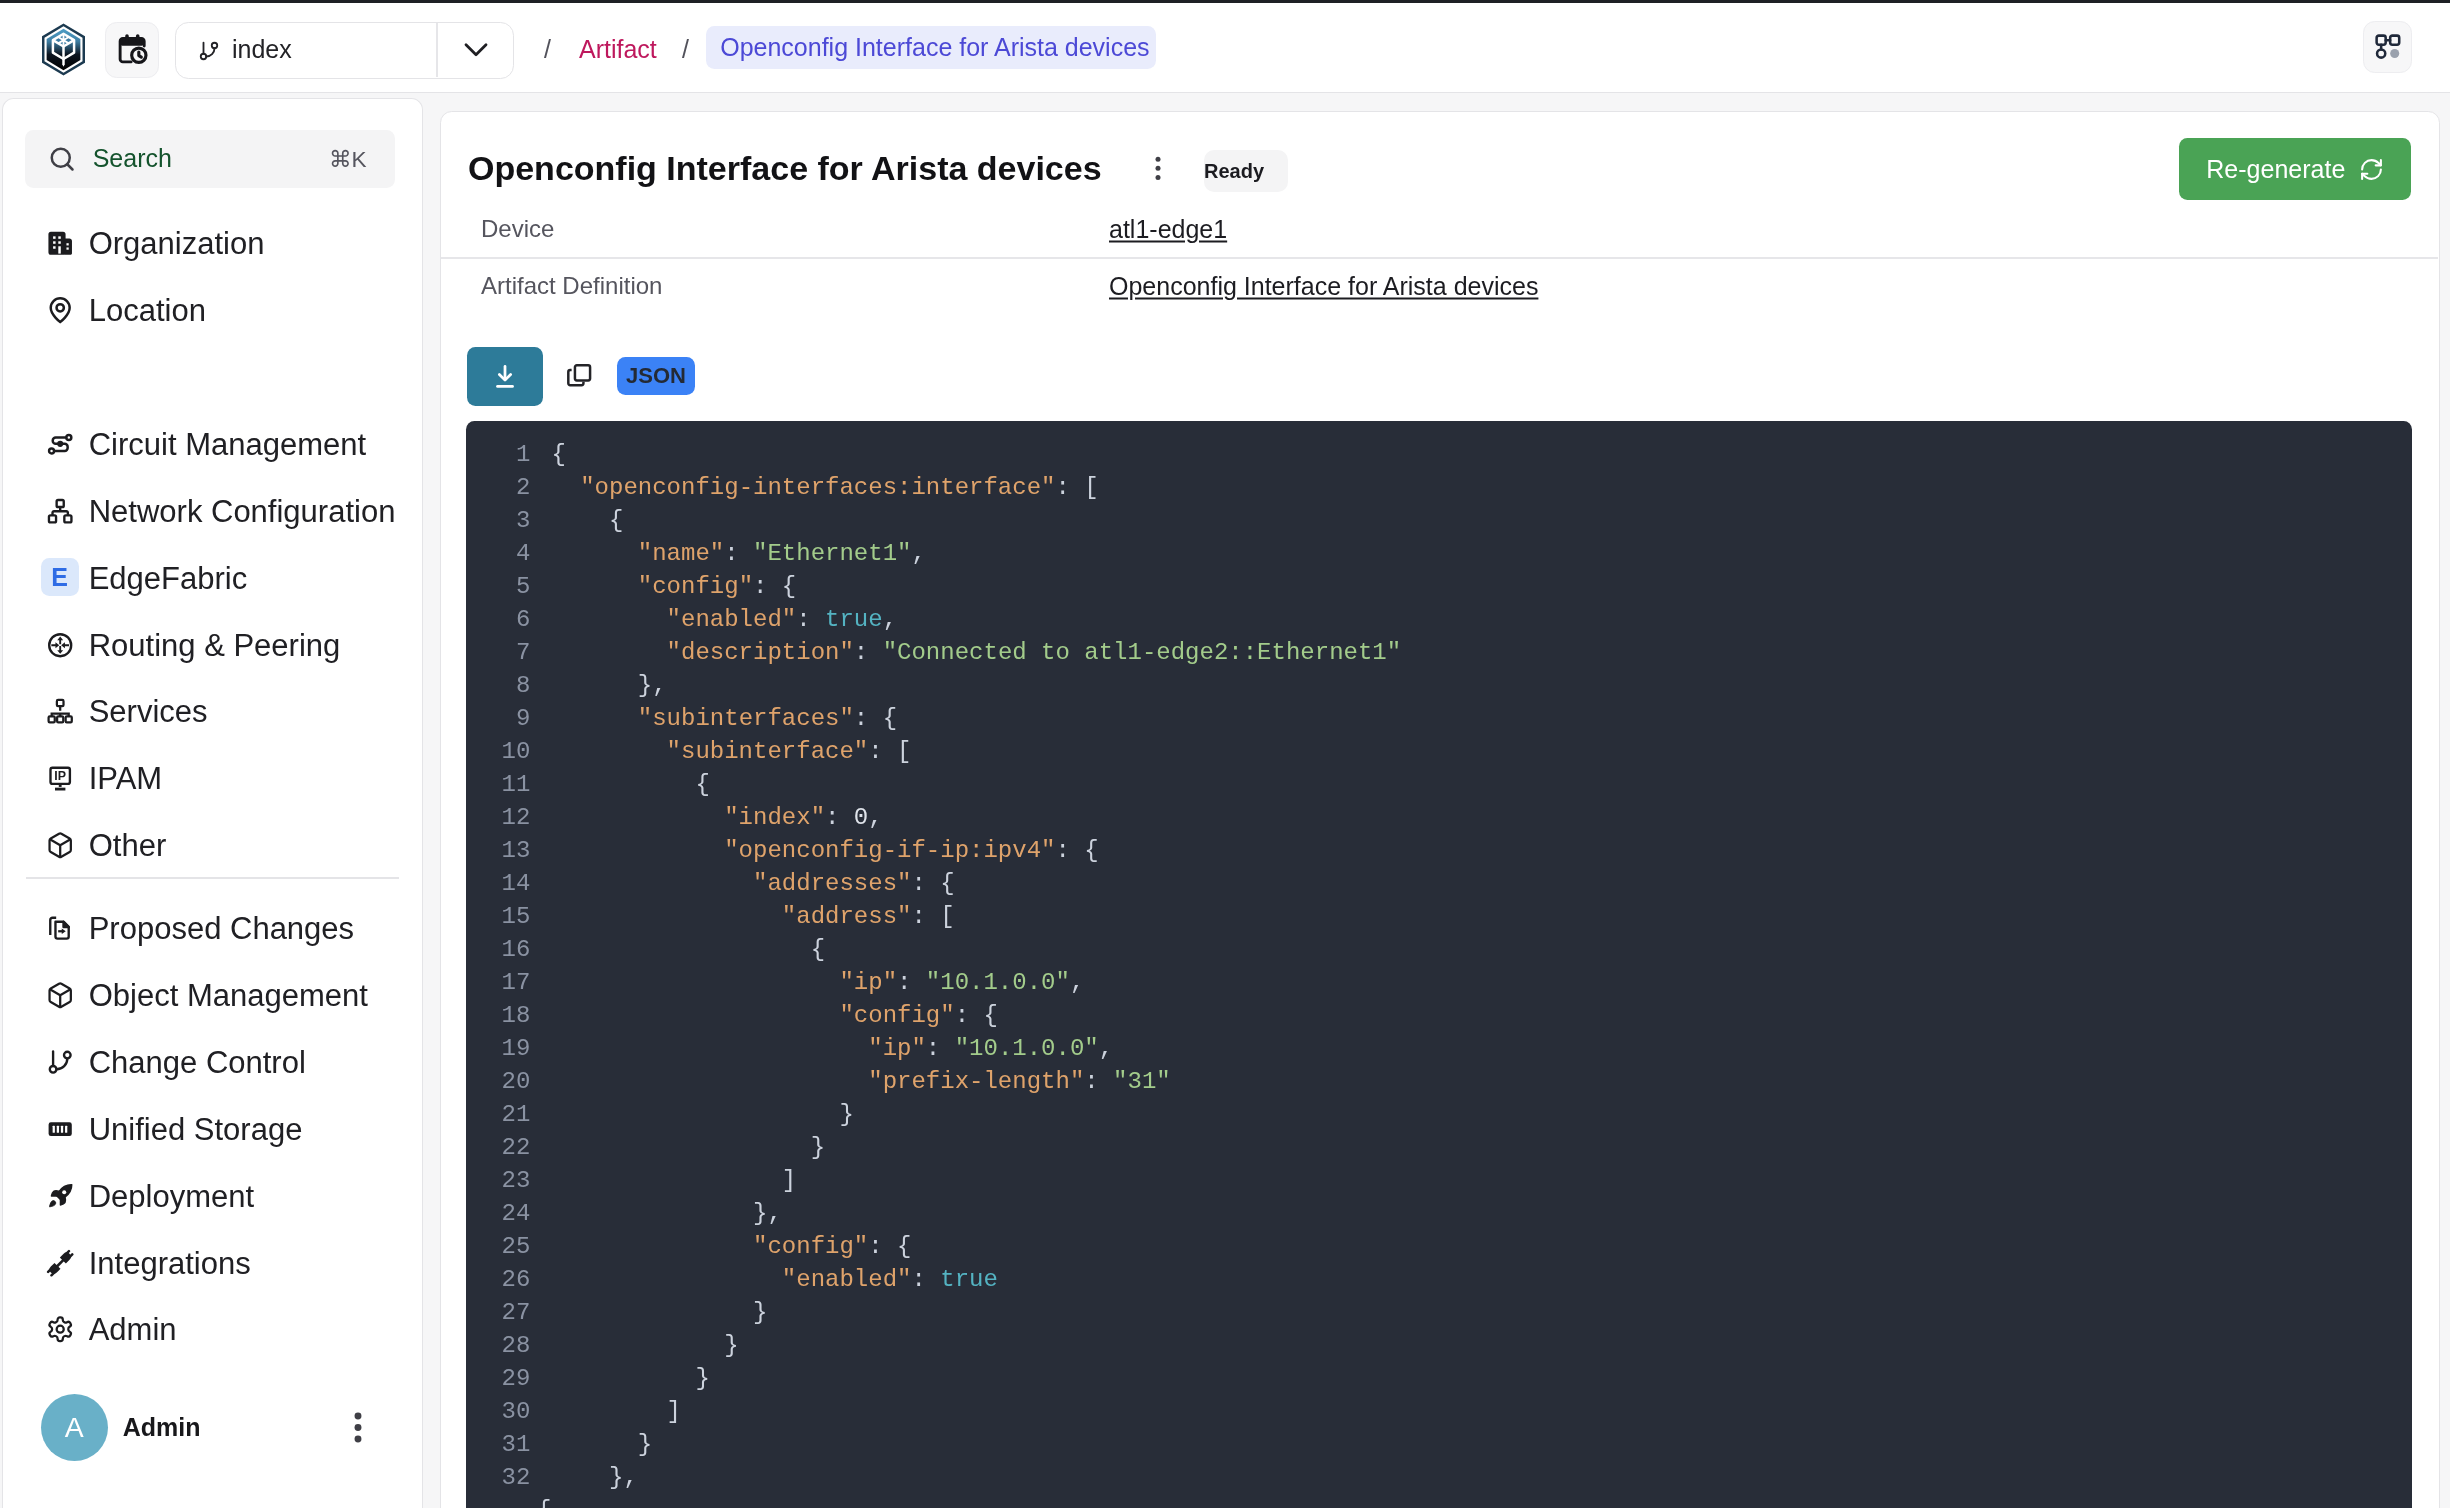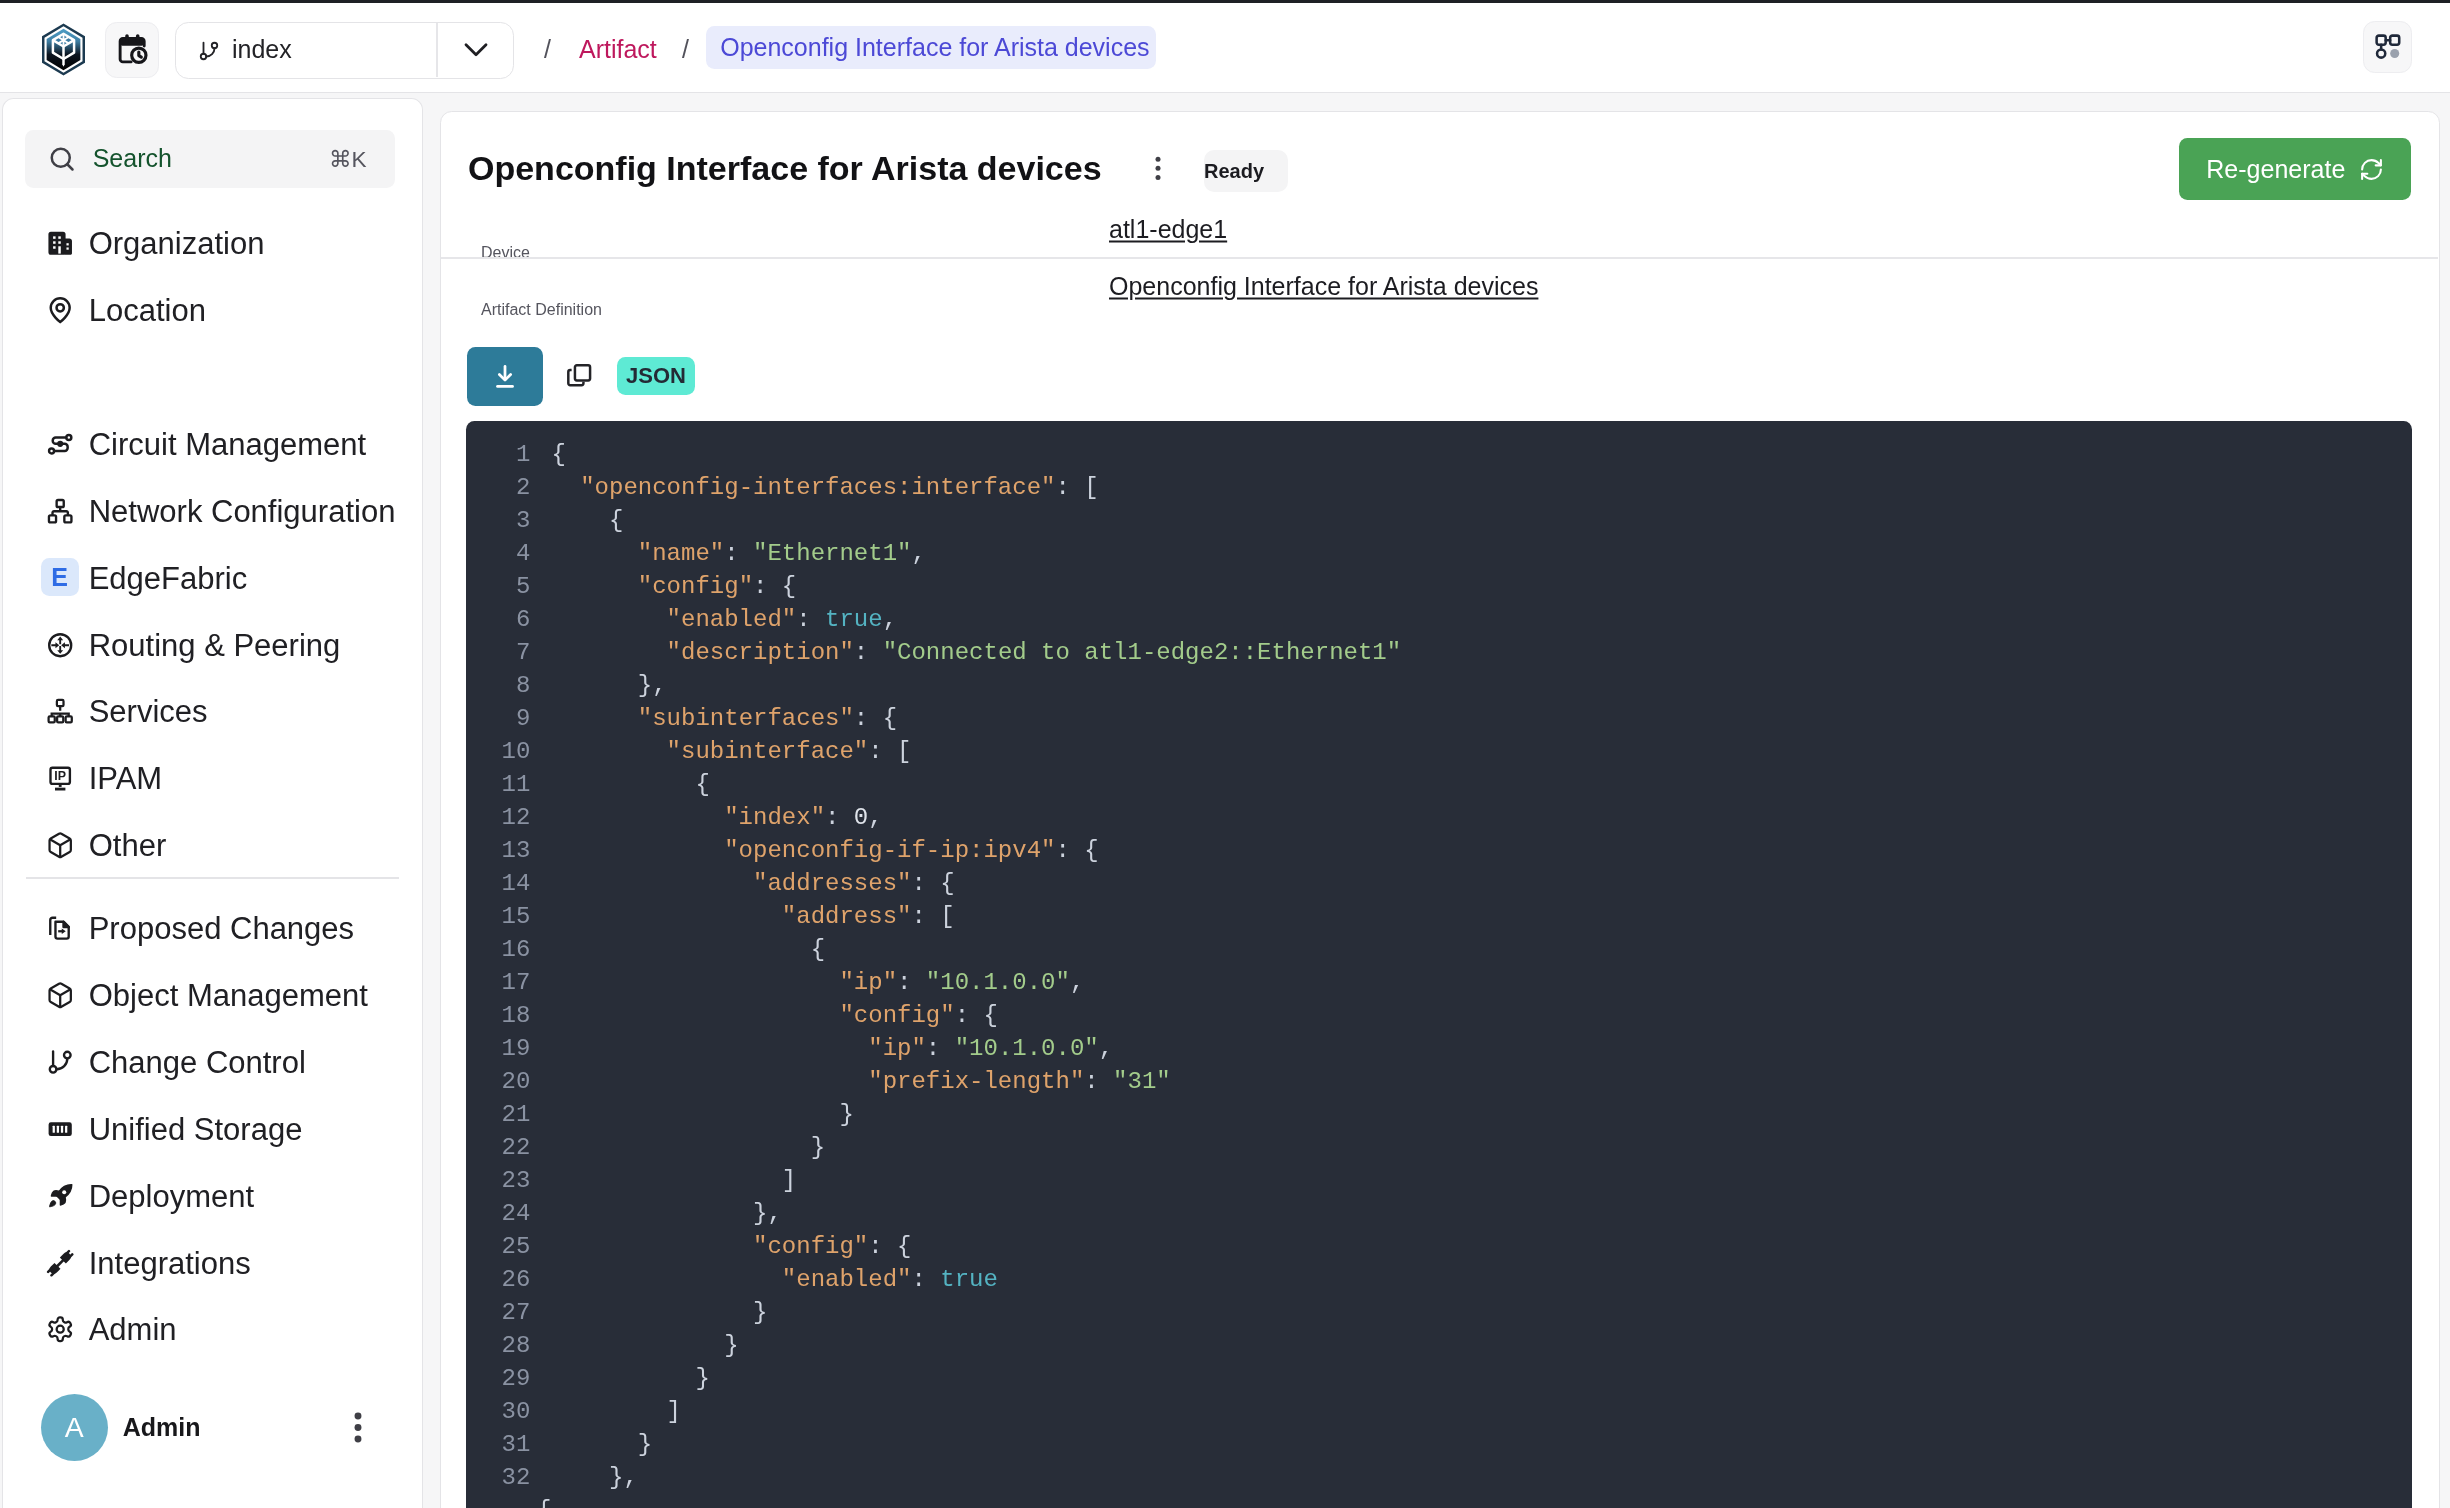--- a/index.html
+++ b/index.html
@@ -28,26 +28,26 @@
 #sdivider { position:absolute; left:23.4px; top:778px; width:373px; height:1.7px; background:#e4e4e7; }
 #avatar { position:absolute; left:38px; top:1295px; width:67px; height:67px; border-radius:50%; background:#69b0c8; color:#fff; font-size:28.4px; display:flex; align-items:center; justify-content:center; }
 #avatarname { position:absolute; left:120px; top:1314px; font-size:25px; font-weight:bold; color:#18181b; }
 
 
 #card { position:absolute; left:440px; top:111px; width:2000px; height:1413px; background:#fff; border:1.7px solid #e4e4e7; border-radius:11.7px; z-index:3; }
 #title { position:absolute; left:27px; top:37px; font-size:34px; font-weight:bold; color:#121215; white-space:nowrap; }
 #readypill { position:absolute; left:763px; top:38px; width:84px; height:42px; background:#f4f4f5; border-radius:10px; text-align:left; line-height:42px; font-size:20px; font-weight:bold; color:#1b1b20; }
 #regen { position:absolute; left:1738px; top:26px; width:232px; height:62px; background:#4aa355; border-radius:8.4px; color:#fff; font-size:25px; display:flex; align-items:center; justify-content:center; gap:13.4px; }
 .trow { position:absolute; left:0; width:1997px; height:54px; }
-.tlabel { position:absolute; left:40px; top:50%; transform:translateY(-50%); font-size:16px; color:#55555e;margin-top:24px; }
+.tlabel { position:absolute; left:40px; top:50%; transform:translateY(-50%); font-size:24px; color:#55555e; }
 .tval { position:absolute; left:668px; top:50%; transform:translateY(-50%); font-size:25px; color:#1c1c21; text-decoration:underline; text-underline-offset:3.3px; }
 #rowdiv { position:absolute; left:0px; top:145px; width:1997px; height:1.7px; background:#e6e6e9; }
 #dlbtn { position:absolute; left:26px; top:235px; width:76px; height:59px; background:#2d7b99; border-radius:8.4px; display:flex; align-items:center; justify-content:center; }
 #copybtn { position:absolute; left:120px; top:246px; width:37px; height:37px; display:flex; align-items:center; justify-content:center; }
-#jsonpill { position:absolute; left:176px; top:245px; width:78px; height:38px; background:#5eead4; border-radius:8.4px; text-align:center; line-height:38px; font-size:22px; font-weight:bold; color:#242a35; }
+#jsonpill { position:absolute; left:176px; top:245px; width:78px; height:38px; background:#3b82f6; border-radius:8.4px; text-align:center; line-height:38px; font-size:22px; font-weight:bold; color:#242a35; }
 
 
 #code { position:absolute; left:25px; top:309px; width:1946px; height:1137px; background:#282d38; border-radius:8.4px; overflow:hidden; }
 #code pre { font-family:"Liberation Mono", monospace; font-size:24px; line-height:33px; color:#ccd2dd; padding:16.7px 0 15px 13.4px; white-space:pre; }
 .ln { display:inline-block; width:51px; text-align:right; color:#8a92a2; margin-right:21px; }
 .k { color:#dfa36b; } 
 .s { color:#a3cc8b; } 
 .b { color:#54b3c2; } 
 .n { color:#dfe3ea; } 
 </style>

